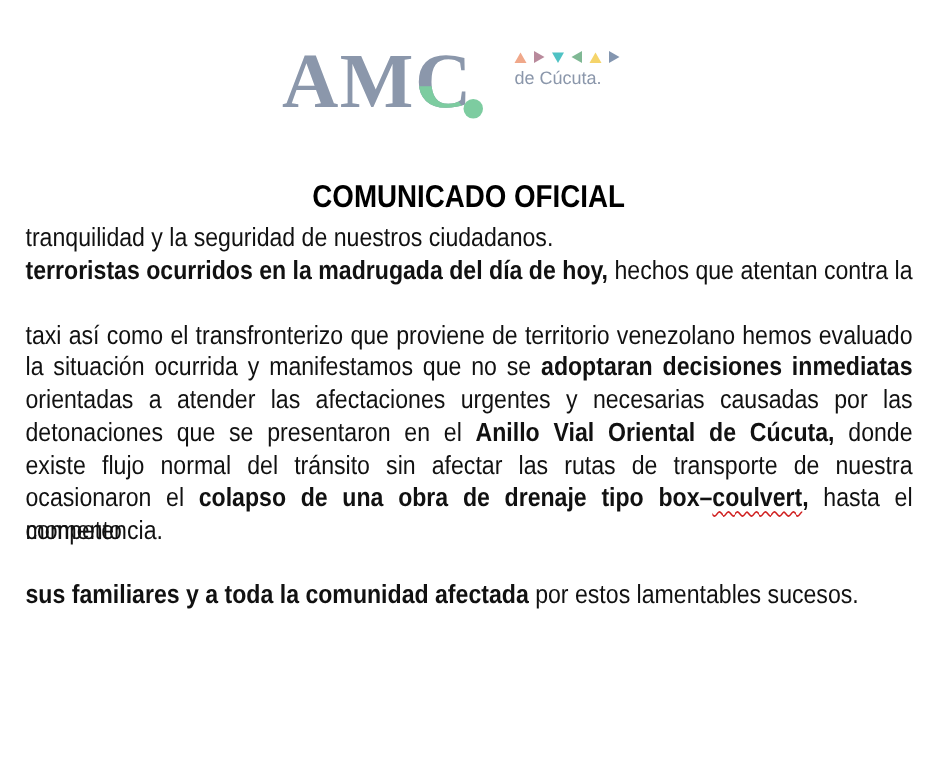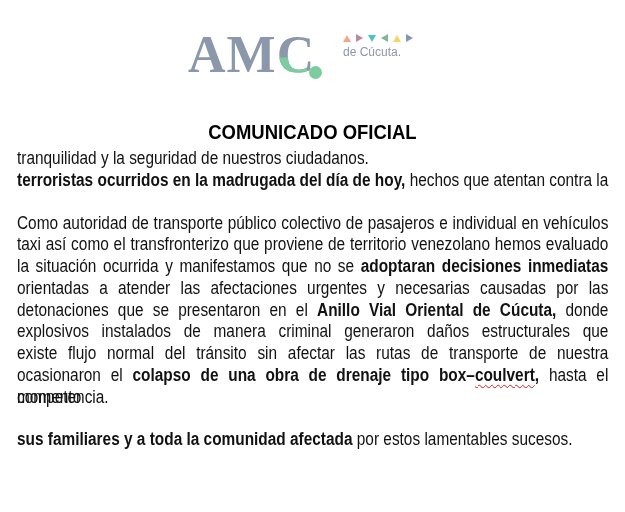--- a/index.html
+++ b/index.html
@@ -181,36 +181,30 @@
     <div class="para">
       <div class="line last">
         <span class="line-inner"><span>tranquilidad y la seguridad de nuestros ciudadanos.</span></span>
       </div>
       <div class="line">
         <span class="line-inner"><b>terroristas ocurridos en la madrugada del día de hoy,</b><span> hechos que atentan contra la</span></span>
       </div>
     </div>
     <div class="para">
       <div class="line">
-        <span class="line-inner"><span>Como autoridad de transporte público colectivo de pasajeros e individual en vehículos</span></span>
-      </div>
-      <div class="line">
         <span class="line-inner"><span>taxi así como el transfronterizo que proviene de territorio venezolano hemos evaluado</span></span>
       </div>
       <div class="line">
         <span class="line-inner"><span>la situación ocurrida y manifestamos que no se </span><b>adoptaran decisiones inmediatas</b></span>
       </div>
       <div class="line">
         <span class="line-inner"><span>orientadas a atender las afectaciones urgentes y necesarias causadas por las</span></span>
       </div>
       <div class="line">
         <span class="line-inner"><span>detonaciones que se presentaron en el </span><b>Anillo Vial Oriental de Cúcuta,</b><span> donde</span></span>
-      </div>
-      <div class="line">
-        <span class="line-inner"><span>explosivos instalados de manera criminal generaron daños estructurales que</span></span>
       </div>
       <div class="line">
         <span class="line-inner"><span>existe flujo normal del tránsito sin afectar las rutas de transporte de nuestra</span></span>
       </div>
       <div class="line">
         <span class="line-inner"><span>ocasionaron el </span><b>colapso de una obra de drenaje tipo box–</b><b class="spell">coulvert</b><b>,</b><span> hasta el momento</span></span>
       </div>
       <div class="line last">
         <span class="line-inner"><span>competencia.</span></span>
       </div>

